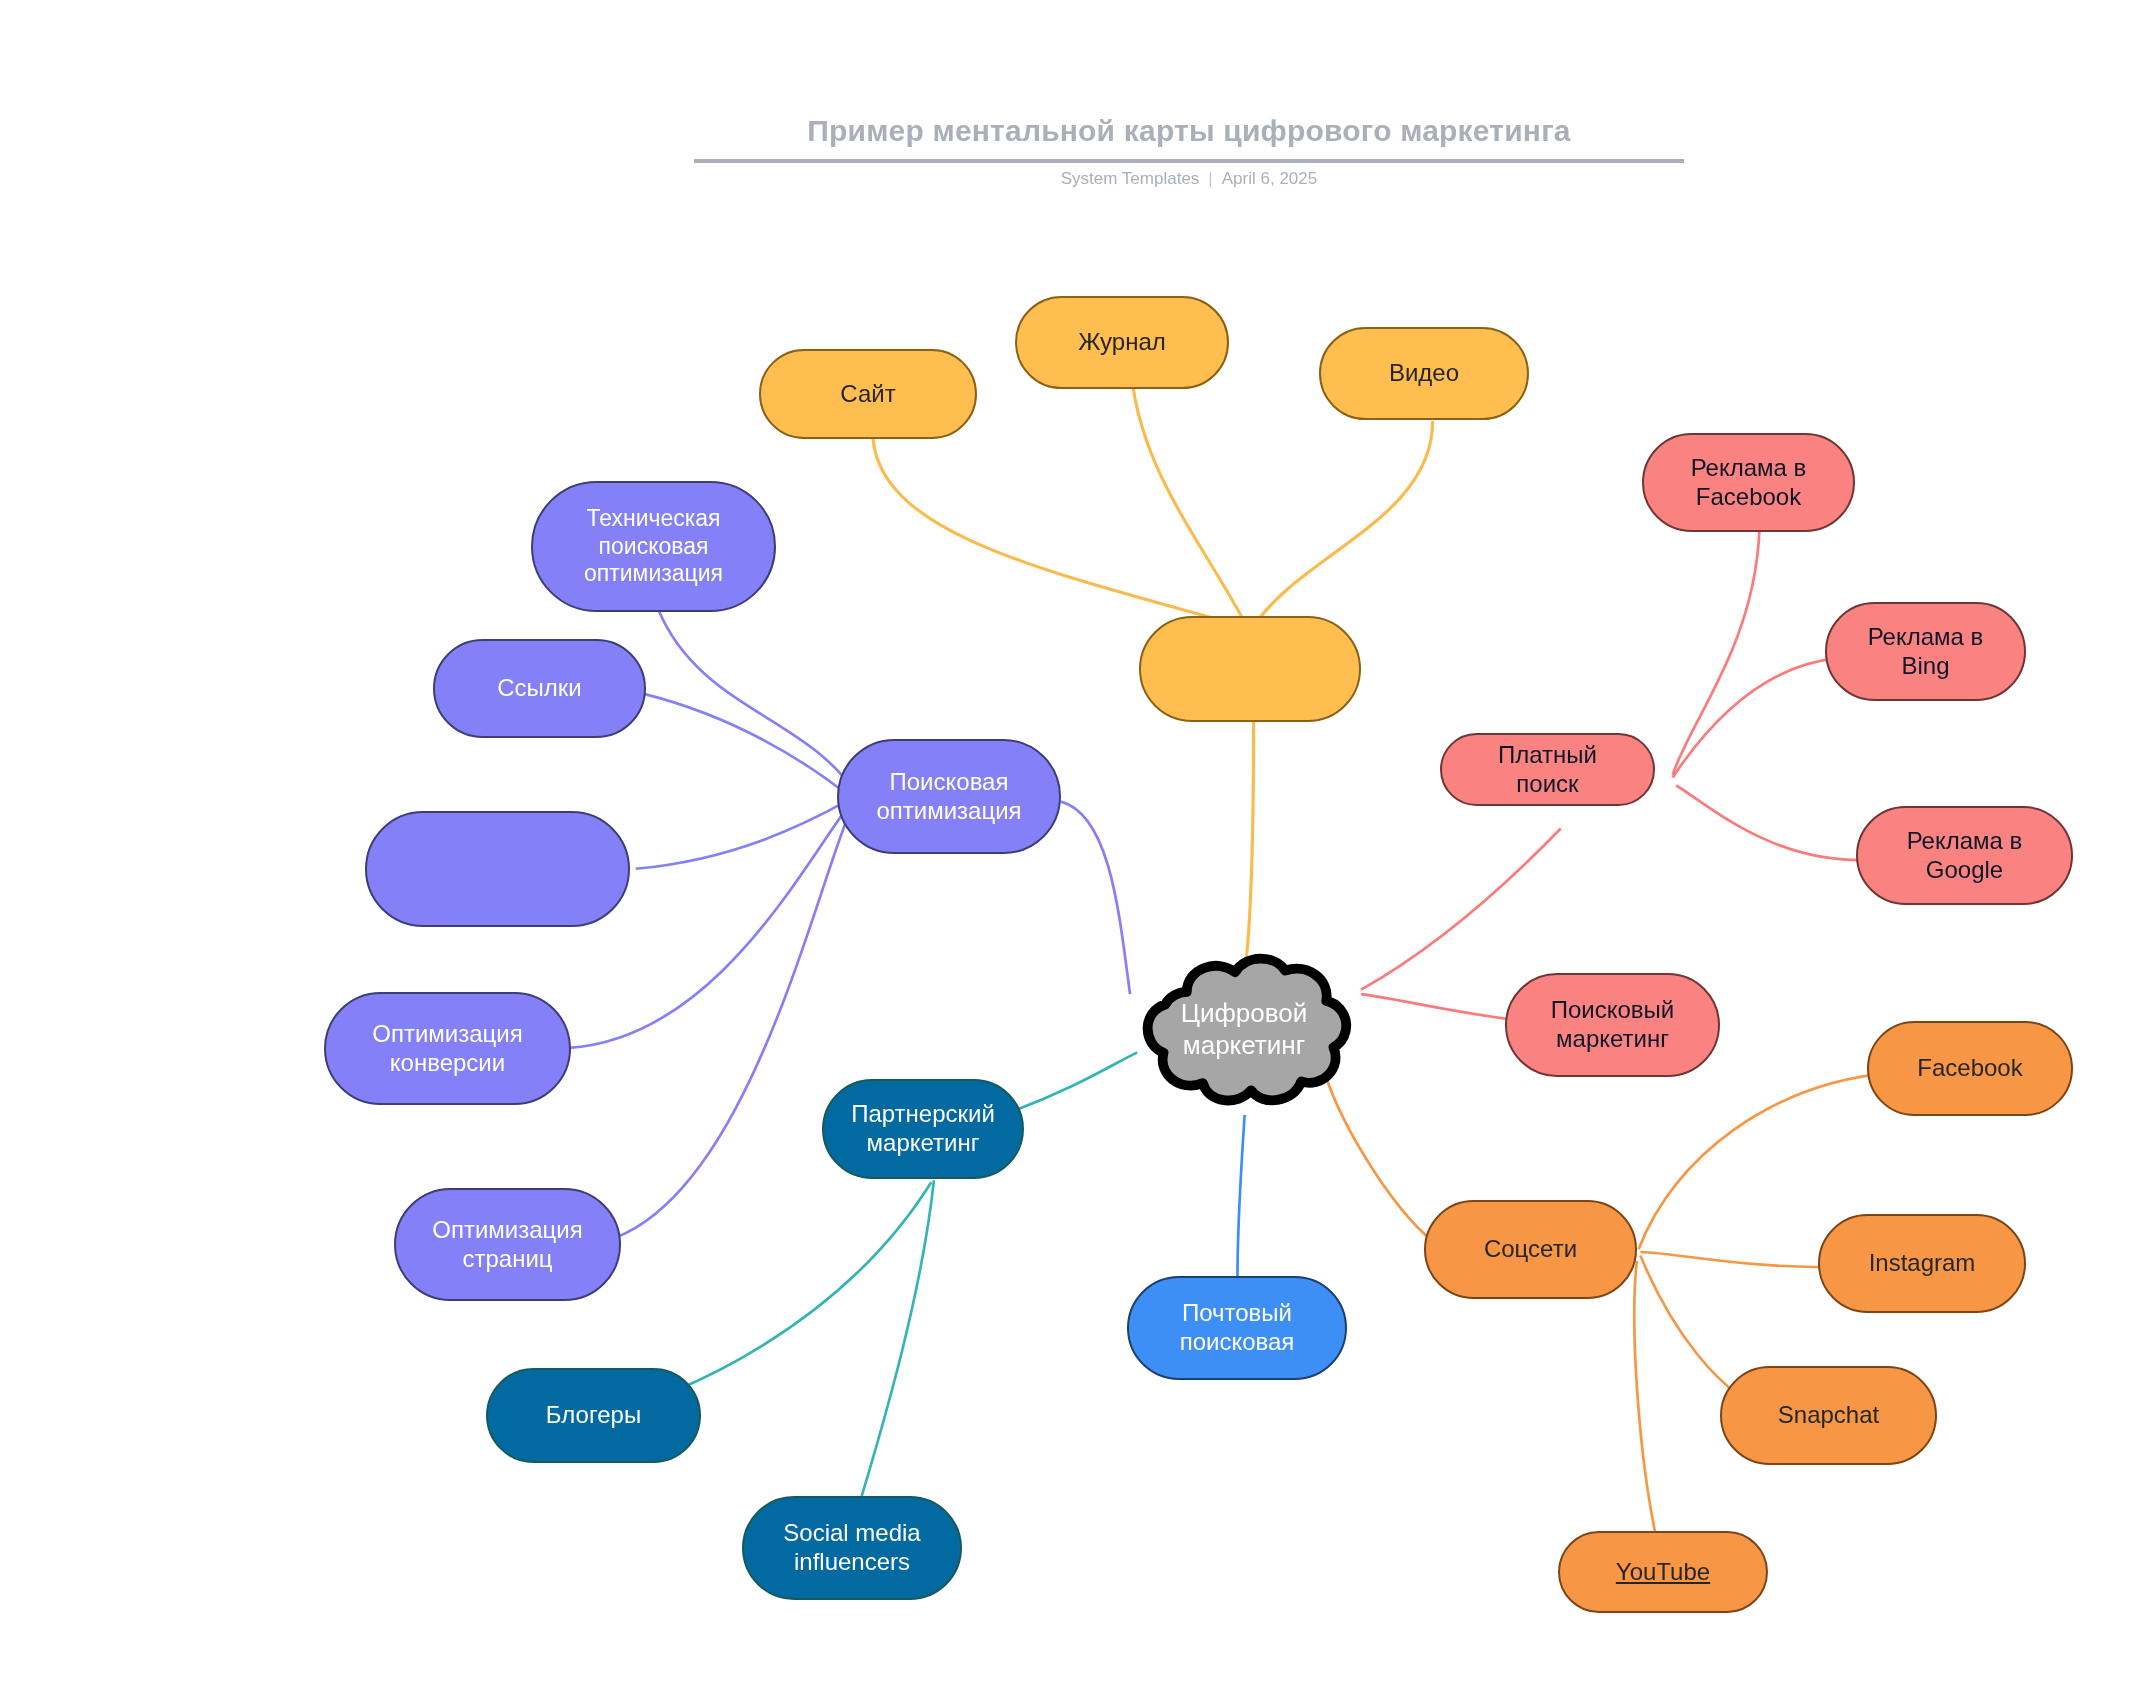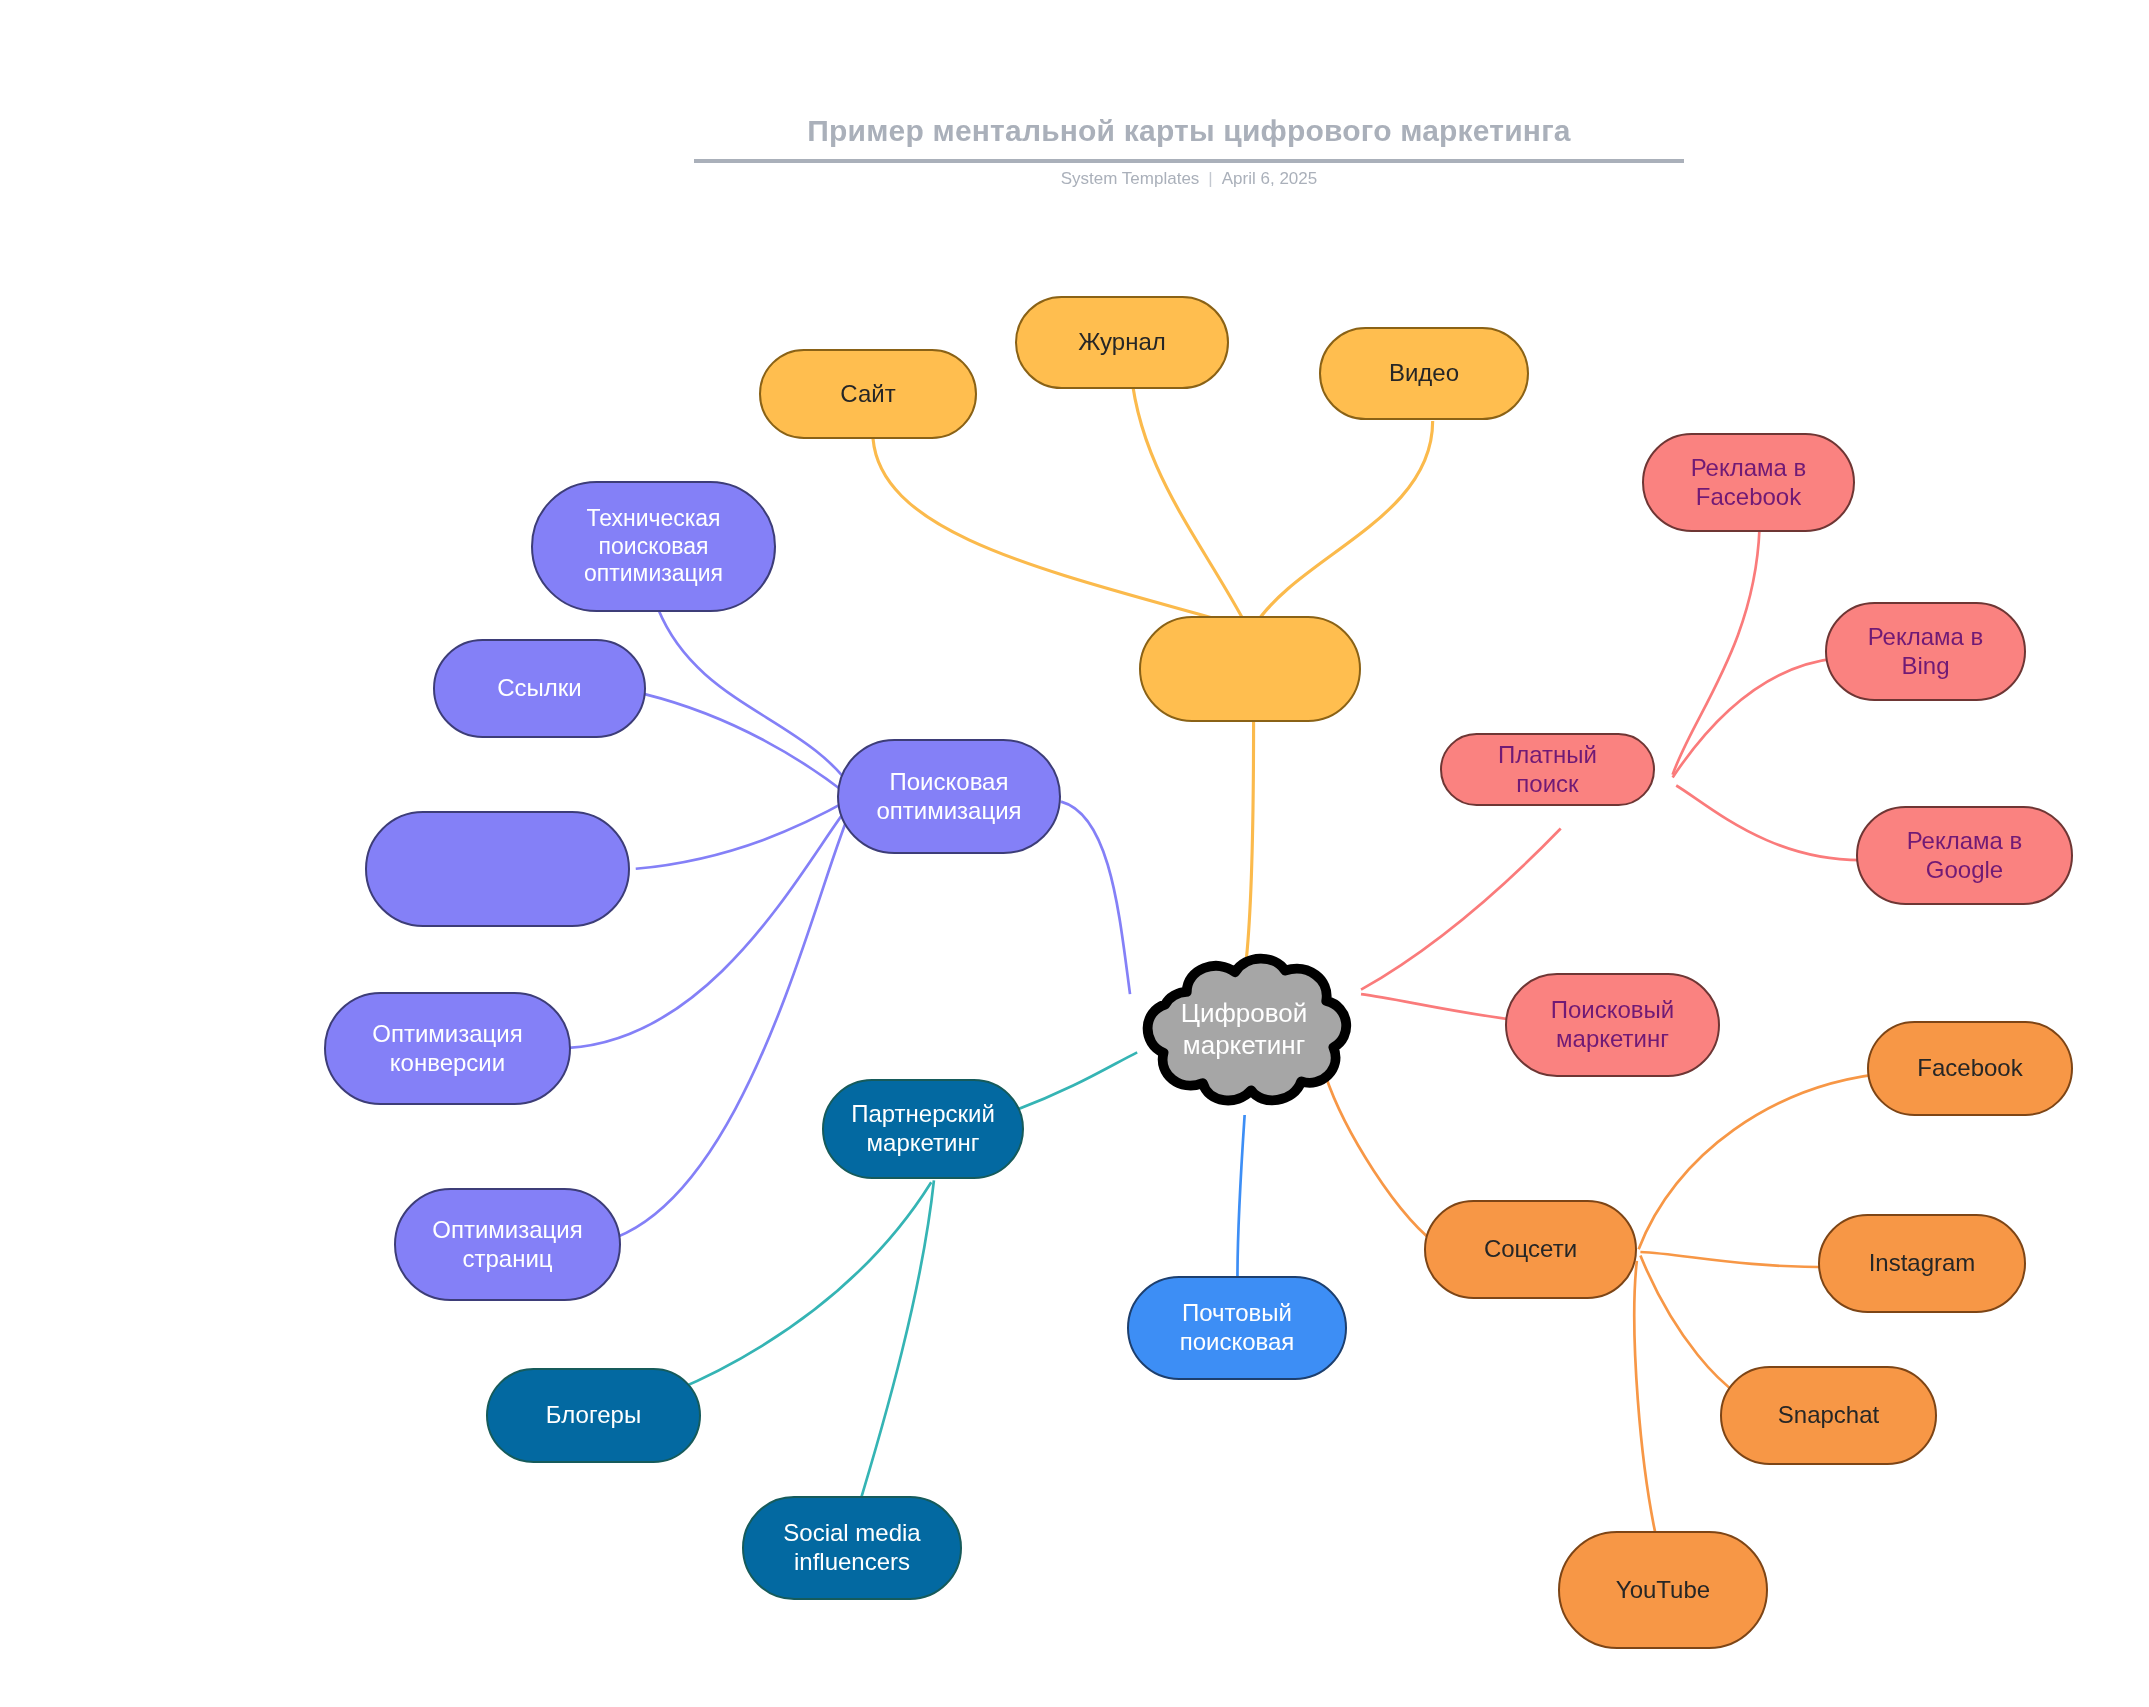--- a/index.html
+++ b/index.html
@@ -100,21 +100,21 @@
   .n-purple {
     background: #8480f7;
     border-color: #3d3d78;
     color: #ffffff;
     font-size: 24px;
   }
   
   .n-pink {
     background: #fa8280;
     border-color: #6e3634;
-    color: #701a75;
+    color: #0f172a;
     font-size: 24px;
   }
   
   .n-orange {
     background: #f79746;
     border-color: #7d4516;
     color: #262626;
     font-size: 24px;
   }
   
@@ -260,21 +260,21 @@
 
   <div class="node n-pink" style="left:1505px; top:973px; width:215px; height:104px;">Поисковый
 маркетинг</div>
 
   <div class="node n-orange" style="left:1867px; top:1021px; width:206px; height:95px;">Facebook</div>
 
   <div class="node n-orange" style="left:1818px; top:1214px; width:208px; height:99px;">Instagram</div>
 
   <div class="node n-orange" style="left:1720px; top:1366px; width:217px; height:99px;">Snapchat</div>
 
-  <div class="node n-orange" style="left:1558px; top:1531px; width:210px; height:118px;">YouTube</div>
+  <div class="node n-orange" style="left:1558px; top:1531px; width:210px; height:82px;text-decoration:underline;">YouTube</div>
 
   <div class="node n-orange" style="left:1424px; top:1200px; width:213px; height:99px;">Соцсети</div>
 
   <div class="node n-teal" style="left:822px; top:1079px; width:202px; height:100px;">Партнерский
 маркетинг</div>
 
   <div class="node n-teal" style="left:486px; top:1368px; width:215px; height:95px;">Блогеры</div>
 
   <div class="node n-teal" style="left:742px; top:1496px; width:220px; height:104px;">Social media
 influencers</div>

